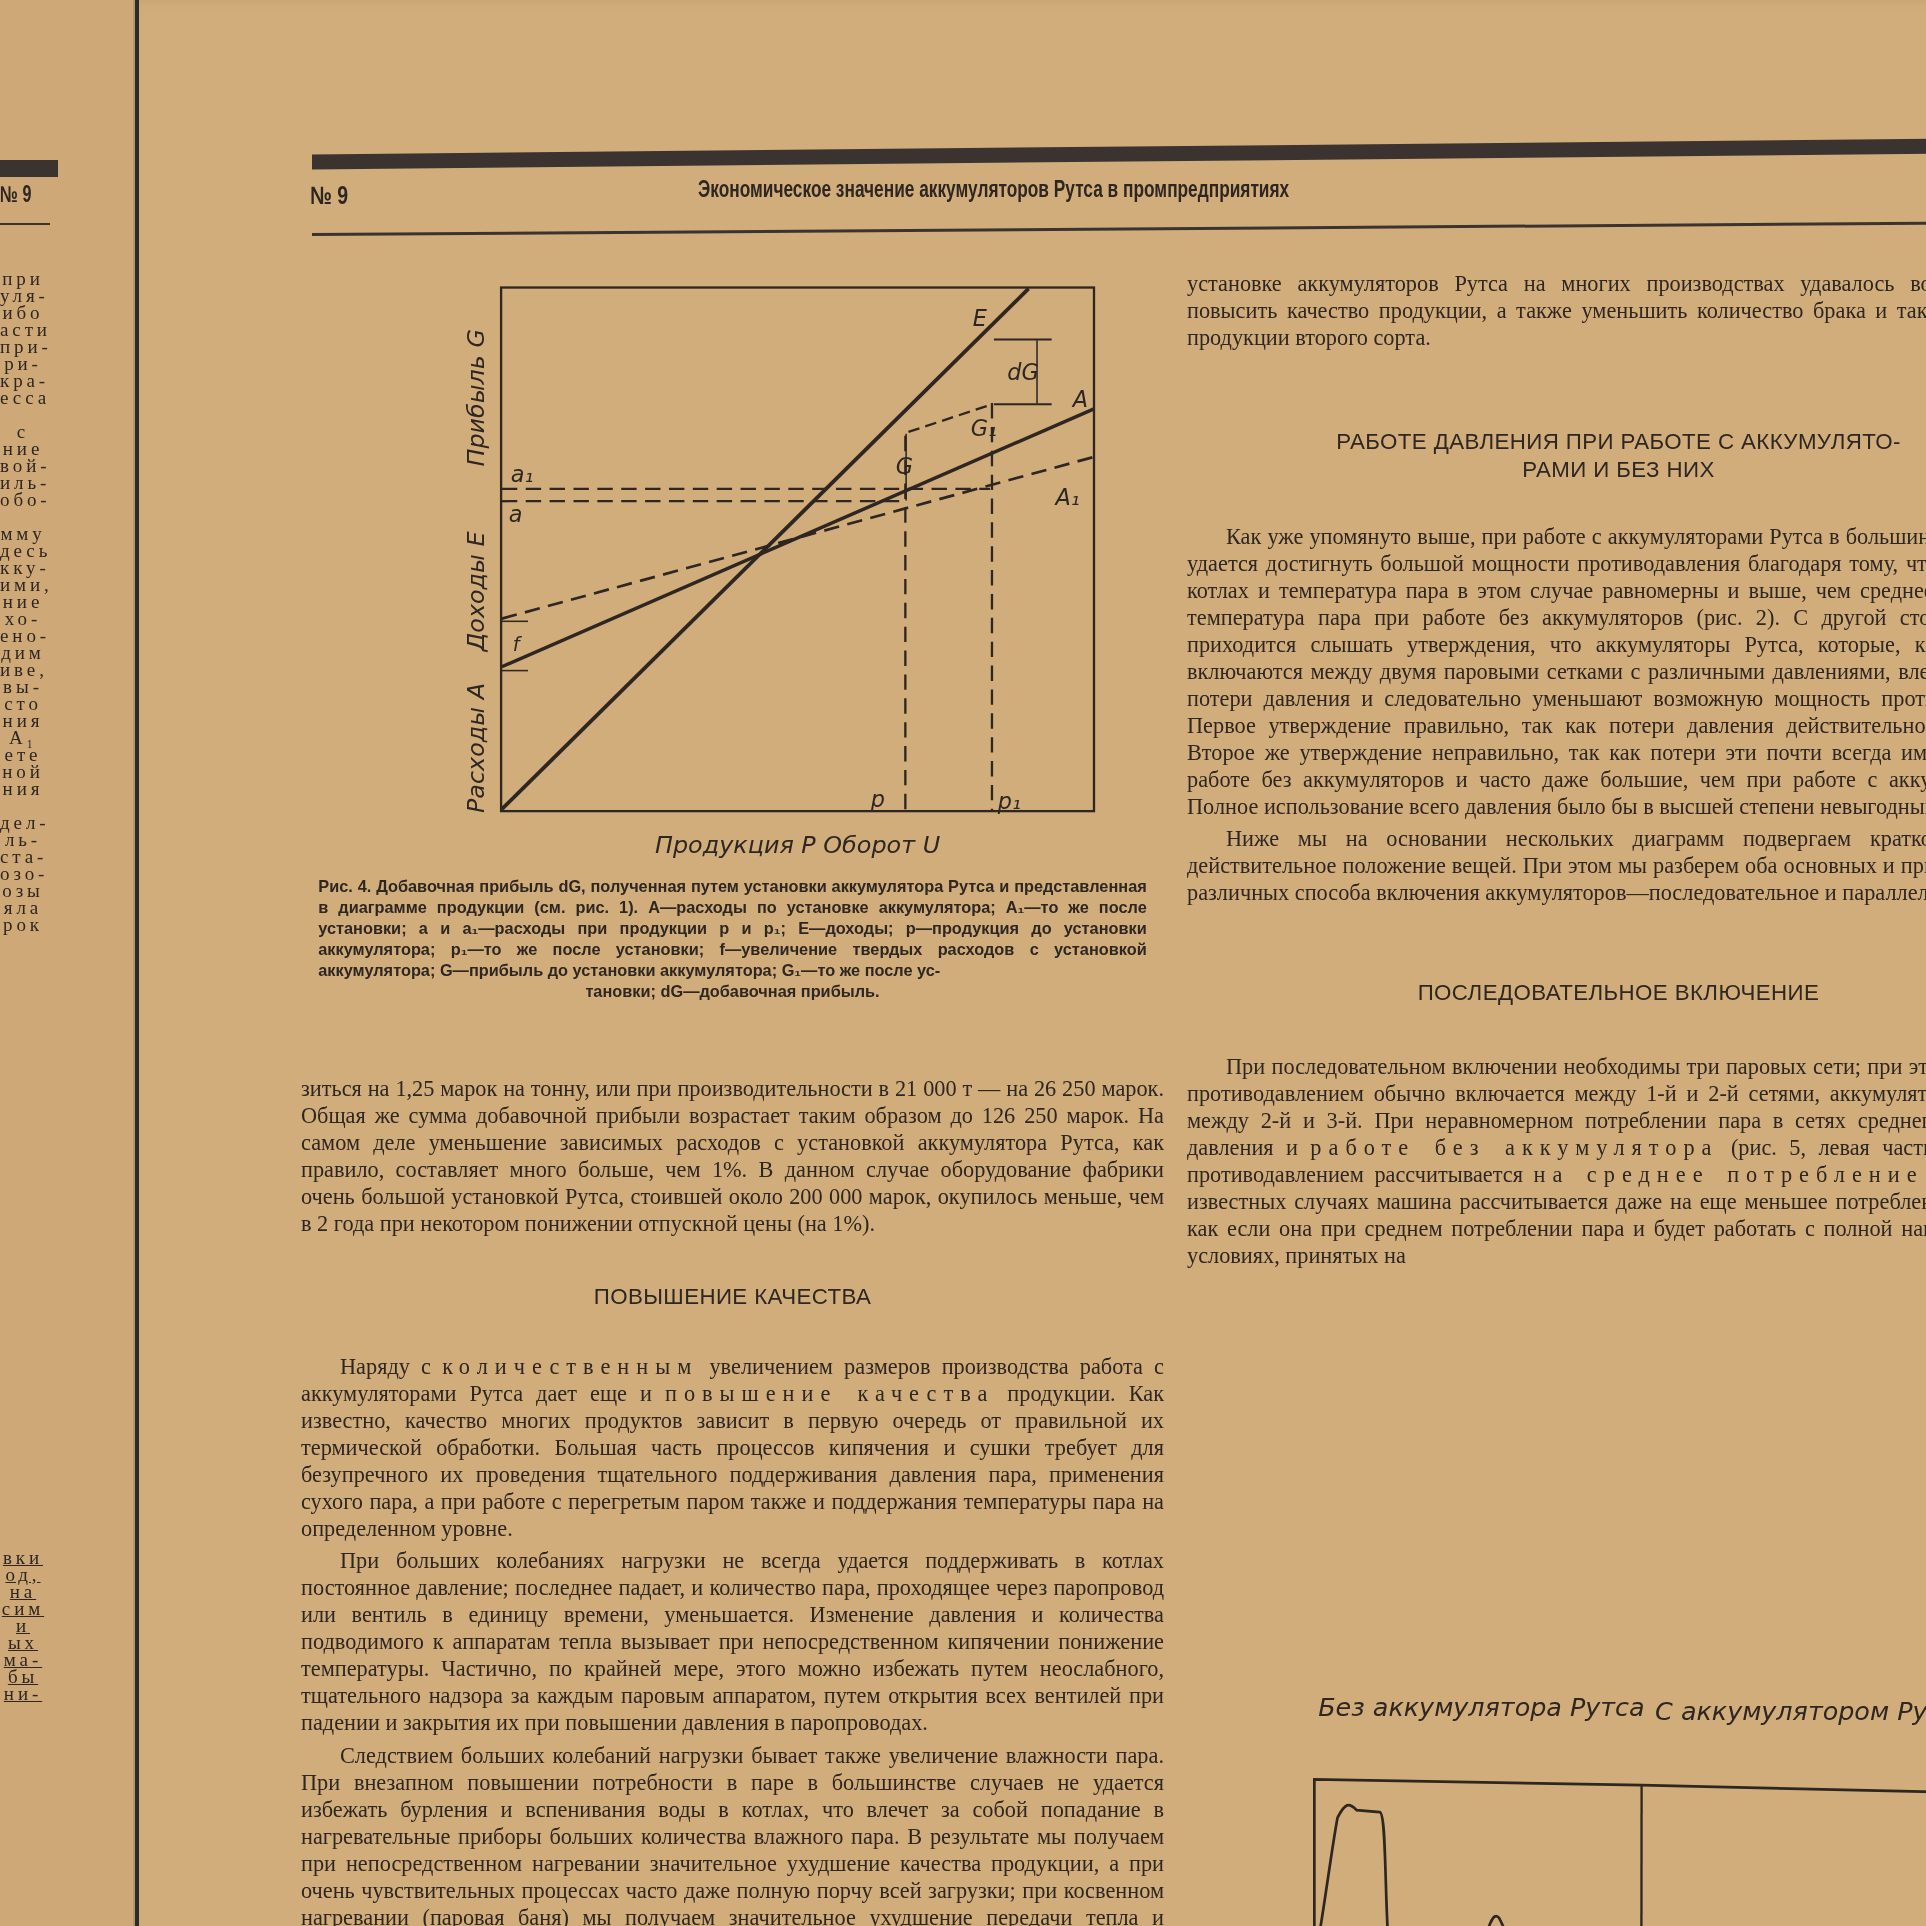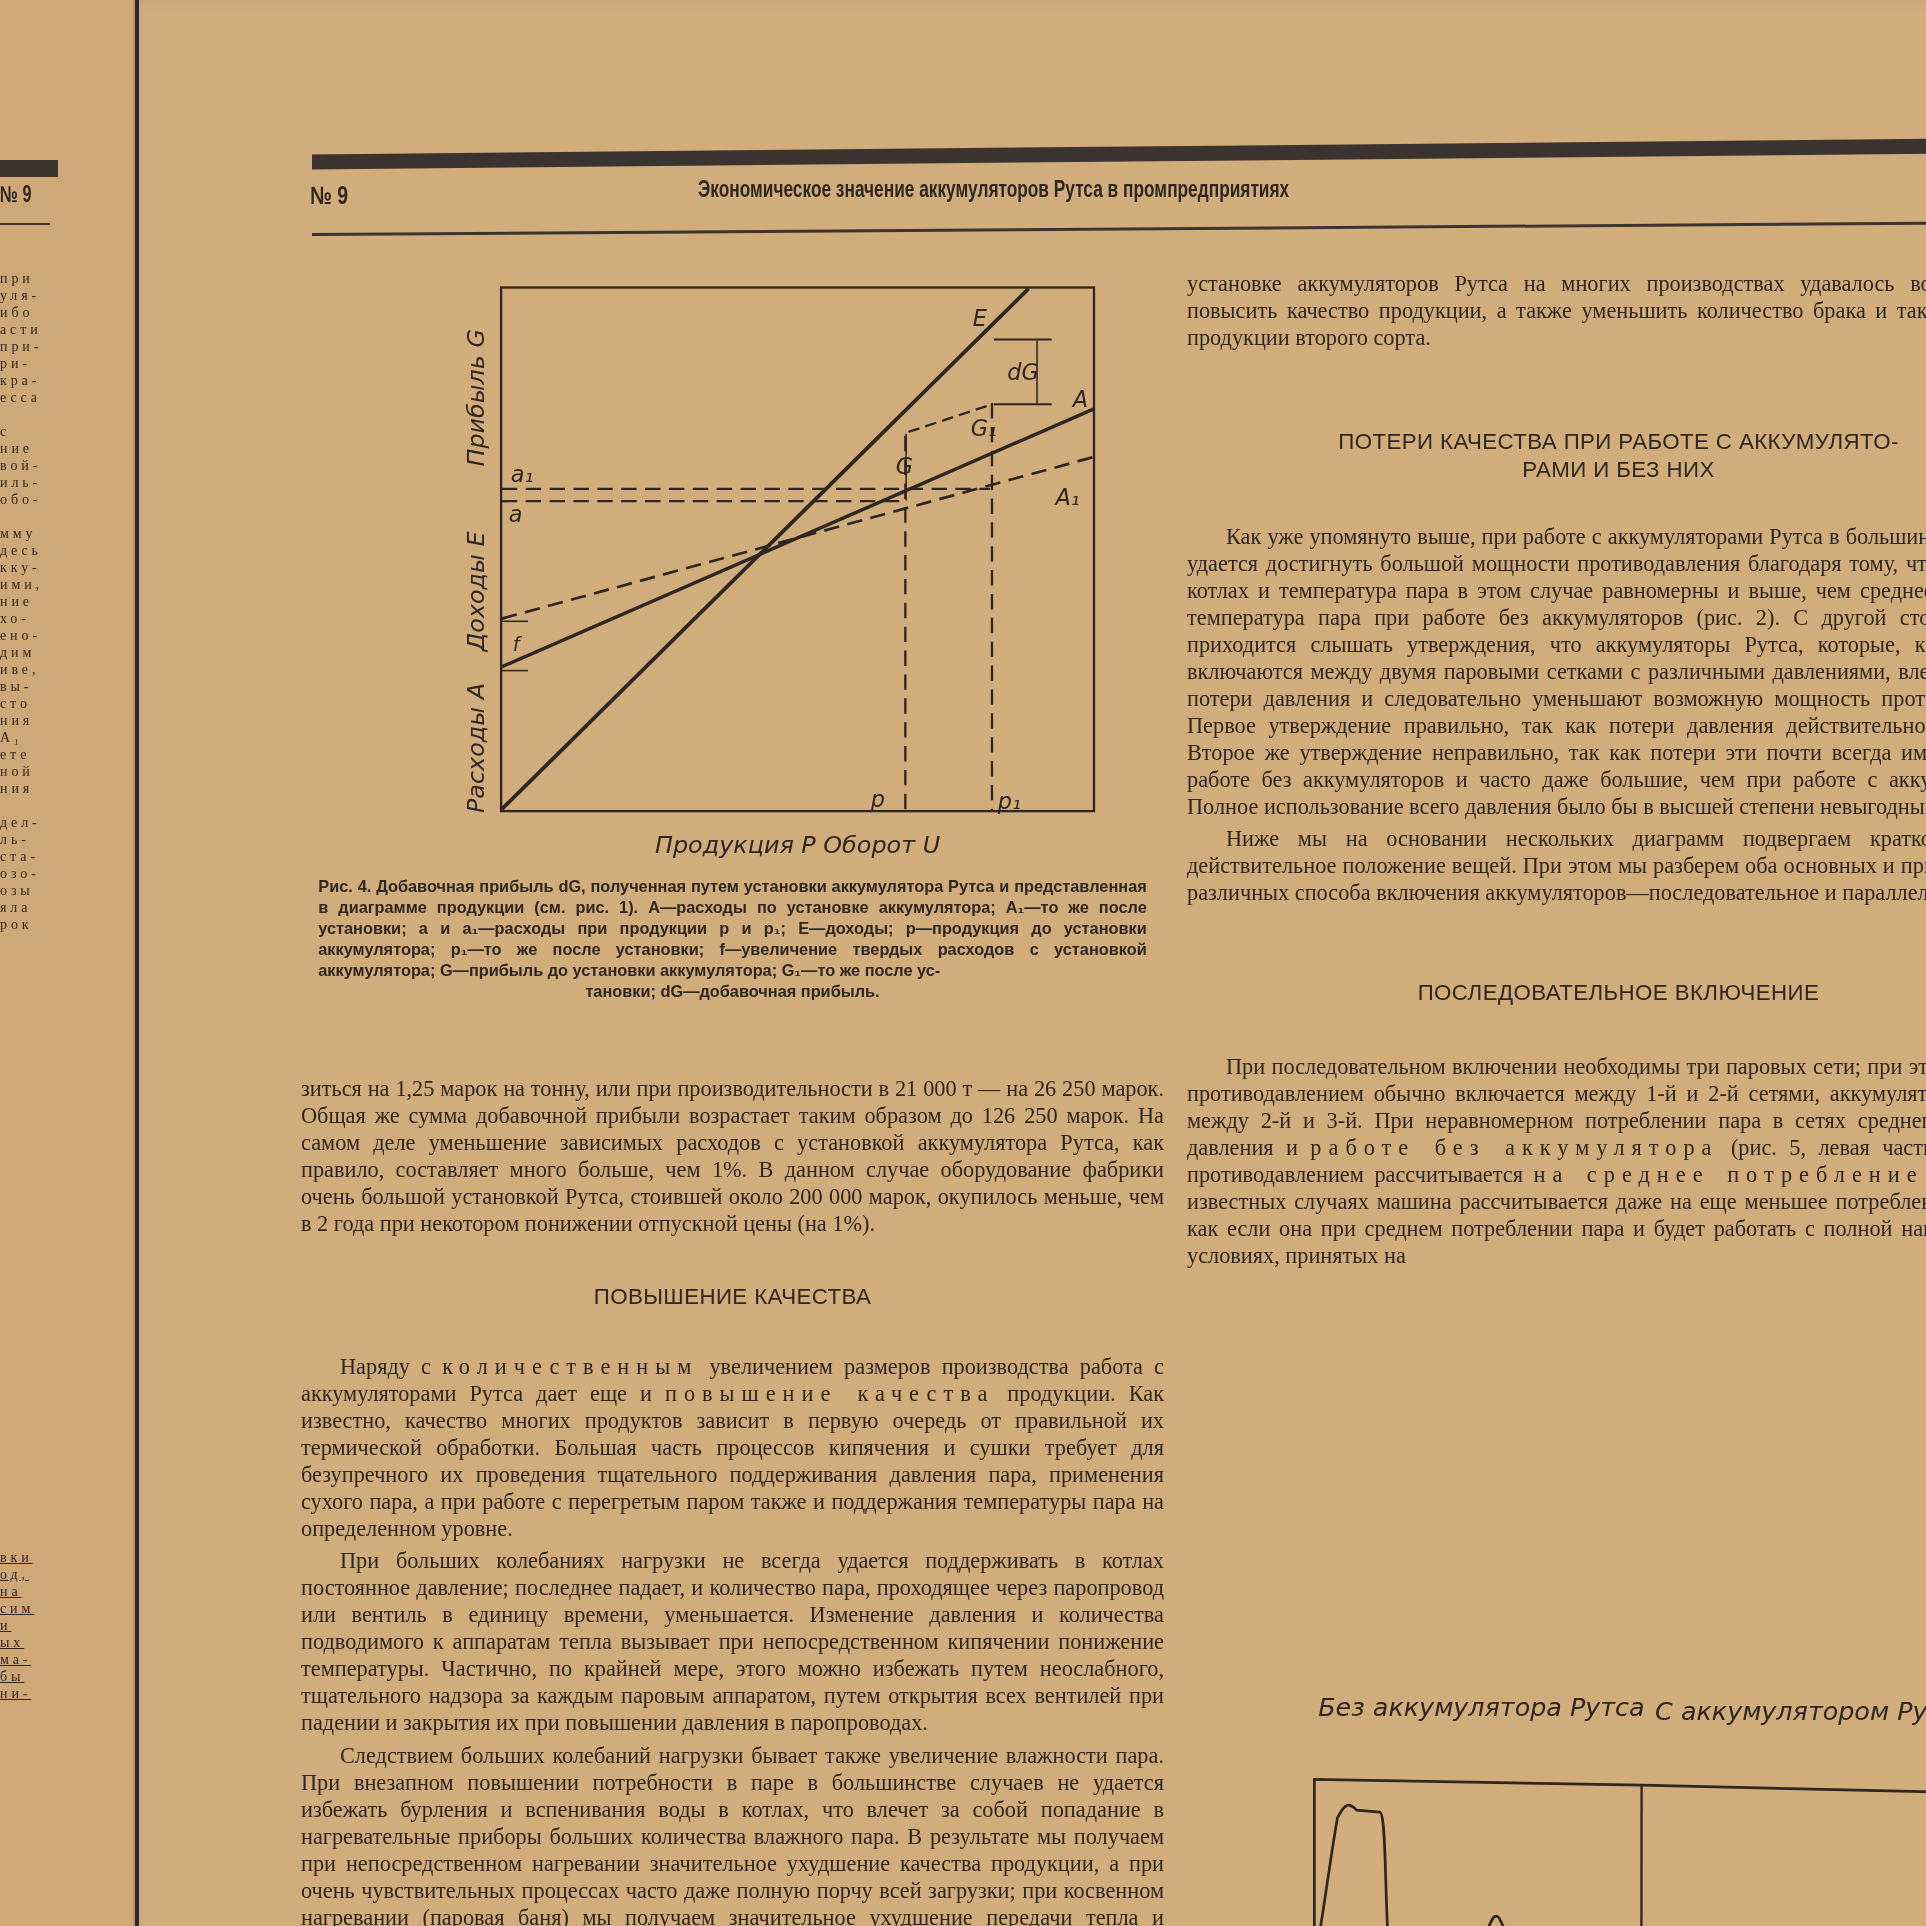--- a/index.html
+++ b/index.html
@@ -1,21 +1,21 @@
 <!DOCTYPE html>
 <html style="font-size:6.2px"><head>
 <meta charset="utf-8">
 <style>
   html,body{margin:0;padding:0;}
   body{width:2237px;height:2900px;background:#2b2b2d;position:relative;overflow:hidden;font-family:"DejaVu Serif","Liberation Serif",serif;color:#2d2621;}
   .prev-page{position:absolute;left:0;top:0;width:133px;height:2801px;background:#cfa877;border-right:2.3px solid #b89466;}
   .prev-page .prev-bar{position:absolute;left:0;top:160px;width:58px;height:17px;background:#3a3330;}
   .prev-page .prev-num{position:absolute;left:0;top:181px;font-family:"Liberation Sans",sans-serif;font-weight:bold;font-size:23px;transform:scaleX(.7);transform-origin:left;}
   .prev-page .prev-rule{position:absolute;left:0;top:223px;width:50px;height:2.3px;background:#3a3330;}
-  .prev-lines{position:absolute;left:0;top:270px;width:46px;font-family:"Liberation Serif",serif;font-size:14px;line-height:17px;text-align:left;letter-spacing:3.9px;white-space:pre;}
+  .prev-lines{position:absolute;left:0;top:270px;width:46px;font-family:"Liberation Serif",serif;font-size:19px;line-height:17px;text-align:center;letter-spacing:3.9px;white-space:pre;}
   .page{position:absolute;left:139px;top:0;width:2030px;height:2816px;background:#d1ad7c;border-bottom-right-radius:15.4px;box-shadow:inset -7.7px 0 11.6px rgba(120,80,40,.15);}
   .header-bar{position:absolute;left:173px;top:146px;width:1745px;height:15.4px;background:#3a3330;transform:skewY(-0.55deg);}
   .header-rule{position:absolute;left:173px;top:227px;width:1745px;height:3.1px;background:#3a3330;transform:skewY(-0.4deg);}
   .hdr-issue{position:absolute;left:171px;top:181px;font-family:"Liberation Sans",sans-serif;font-weight:bold;font-size:25px;transform:scaleX(.78);transform-origin:left;}
   .hdr-title{position:absolute;left:559px;top:175px;font-family:"Liberation Sans",sans-serif;font-weight:bold;font-size:24px;transform:scaleX(.72);transform-origin:left;white-space:nowrap;}
   .col{position:absolute;font-family:"Liberation Serif",serif;font-size:22.3px;line-height:27px;text-align:justify;}
   .col p{margin:0;text-indent:39px;}
   .col p.noind{text-indent:0;}
   .col p + p{margin-top:5.4px;}
   .col .sec{text-align:center;text-indent:0;font-family:"Liberation Sans",sans-serif;font-size:22.3px;letter-spacing:0.4px;line-height:28px;margin:0;}
@@ -138,21 +138,21 @@
     <p class="sec" style="margin:46px 0 42px;">ПОВЫШЕНИЕ КАЧЕСТВА</p>
     <p><span>Наряду с </span><span class="sp">количественным</span><span> увеличением размеров производства работа с аккумуляторами Рутса дает еще и </span><span class="sp">повышение качества</span><span> продукции. Как известно, качество многих продуктов зависит в первую очередь от правильной их термической обработки. Большая часть процессов кипячения и сушки требует для безупречного их проведения тщательного поддерживания давления пара, применения сухого пара, а при работе с перегретым паром также и поддержания температуры пара на определенном уровне.</span></p>
     <p>При больших колебаниях нагрузки не всегда удается поддерживать в котлах постоянное давление; последнее падает, и количество пара, проходящее через паропровод или вентиль в единицу времени, уменьшается. Изменение давления и количества подводимого к аппаратам тепла вызывает при непосредственном кипячении понижение температуры. Частично, по крайней мере, этого можно избежать путем неослабного, тщательного надзора за каждым паровым аппаратом, путем открытия всех вентилей при падении и закрытия их при повышении давления в паропроводах.</p>
     <p>Следствием больших колебаний нагрузки бывает также увеличение влажности пара. При внезапном повышении потребности в паре в большинстве случаев не удается избежать бурления и вспенивания воды в котлах, что влечет за собой попадание в нагревательные приборы больших количества влажного пара. В результате мы получаем при непосредственном нагревании значительное ухудшение качества продукции, а при очень чувствительных процессах часто даже полную порчу всей загрузки; при косвенном нагревании (паровая баня) мы получаем значительное ухудшение передачи тепла и неравномерный нагрев, что ведет к тем же результатам.</p>
 
   </div>
 
   <div class="col right" style="top:270px;">
     <p class="noind">установке аккумуляторов Рутса на многих производствах удавалось во много раз повысить качество продукции, а также уменьшить количество брака и так называемой продукции второго сорта.</p>
     <p class="sec" style="margin:77px 0 39px;">
-      <span>ПОТЕРИ КАЧЕСТВА ПРИ РАБОТЕ С АККУМУЛЯТО-</span><br>
+      <span>РАБОТЕ ДАВЛЕНИЯ ПРИ РАБОТЕ С АККУМУЛЯТО-</span><br>
       <span>РАМИ И БЕЗ НИХ</span>
     </p>
     <p>Как уже упомянуто выше, при работе с аккумуляторами Рутса в большинстве случаев удается достигнуть большой мощности противодавления благодаря тому, что давление в котлах и температура пара в этом случае равномерны и выше, чем среднее давление и температура пара при работе без аккумуляторов (рис. 2). С другой стороны, часто приходится слышать утверждения, что аккумуляторы Рутса, которые, как известно, включаются между двумя паровыми сетками с различными давлениями, влекут за собой потери давления и следовательно уменьшают возможную мощность противодавления. Первое утверждение правильно, так как потери давления действительно происходят. Второе же утверждение неправильно, так как потери эти почти всегда имеются и при работе без аккумуляторов и часто даже большие, чем при работе с аккумуляторами. Полное использование всего давления было бы в высшей степени невыгодным.</p>
     <p>Ниже мы на основании нескольких диаграмм подвергаем краткому анализу действительное положение вещей. При этом мы разберем оба основных и принципиально различных способа включения аккумуляторов—последовательное и параллельное.</p>
     <p class="sec" style="margin:73px 0 46px;">ПОСЛЕДОВАТЕЛЬНОЕ ВКЛЮЧЕНИЕ</p>
     <p><span>При последовательном включении необходимы три паровых сети; при этом машина с противодавлением обычно включается между 1-й и 2-й сетями, аккумуляторы Рутса—между 2-й и 3-й. При неравномерном потреблении пара в сетях среднего и низкого давления и </span><span class="sp">работе без аккумулятора</span><span> (рис. 5, левая часть) машина с противодавлением рассчитывается </span><span class="sp">на среднее потребление пара.</span><span> В известных случаях машина рассчитывается даже на еще меньшее потребление пара, так как если она при среднем потреблении пара и будет работать с полной нагрузкой, то в условиях, принятых на</span></p>
   </div>
 
   <svg style="position:absolute;left:1017px;top:1687px;" width="925" height="770" viewBox="0 0 2400 2000">
     <defs>

